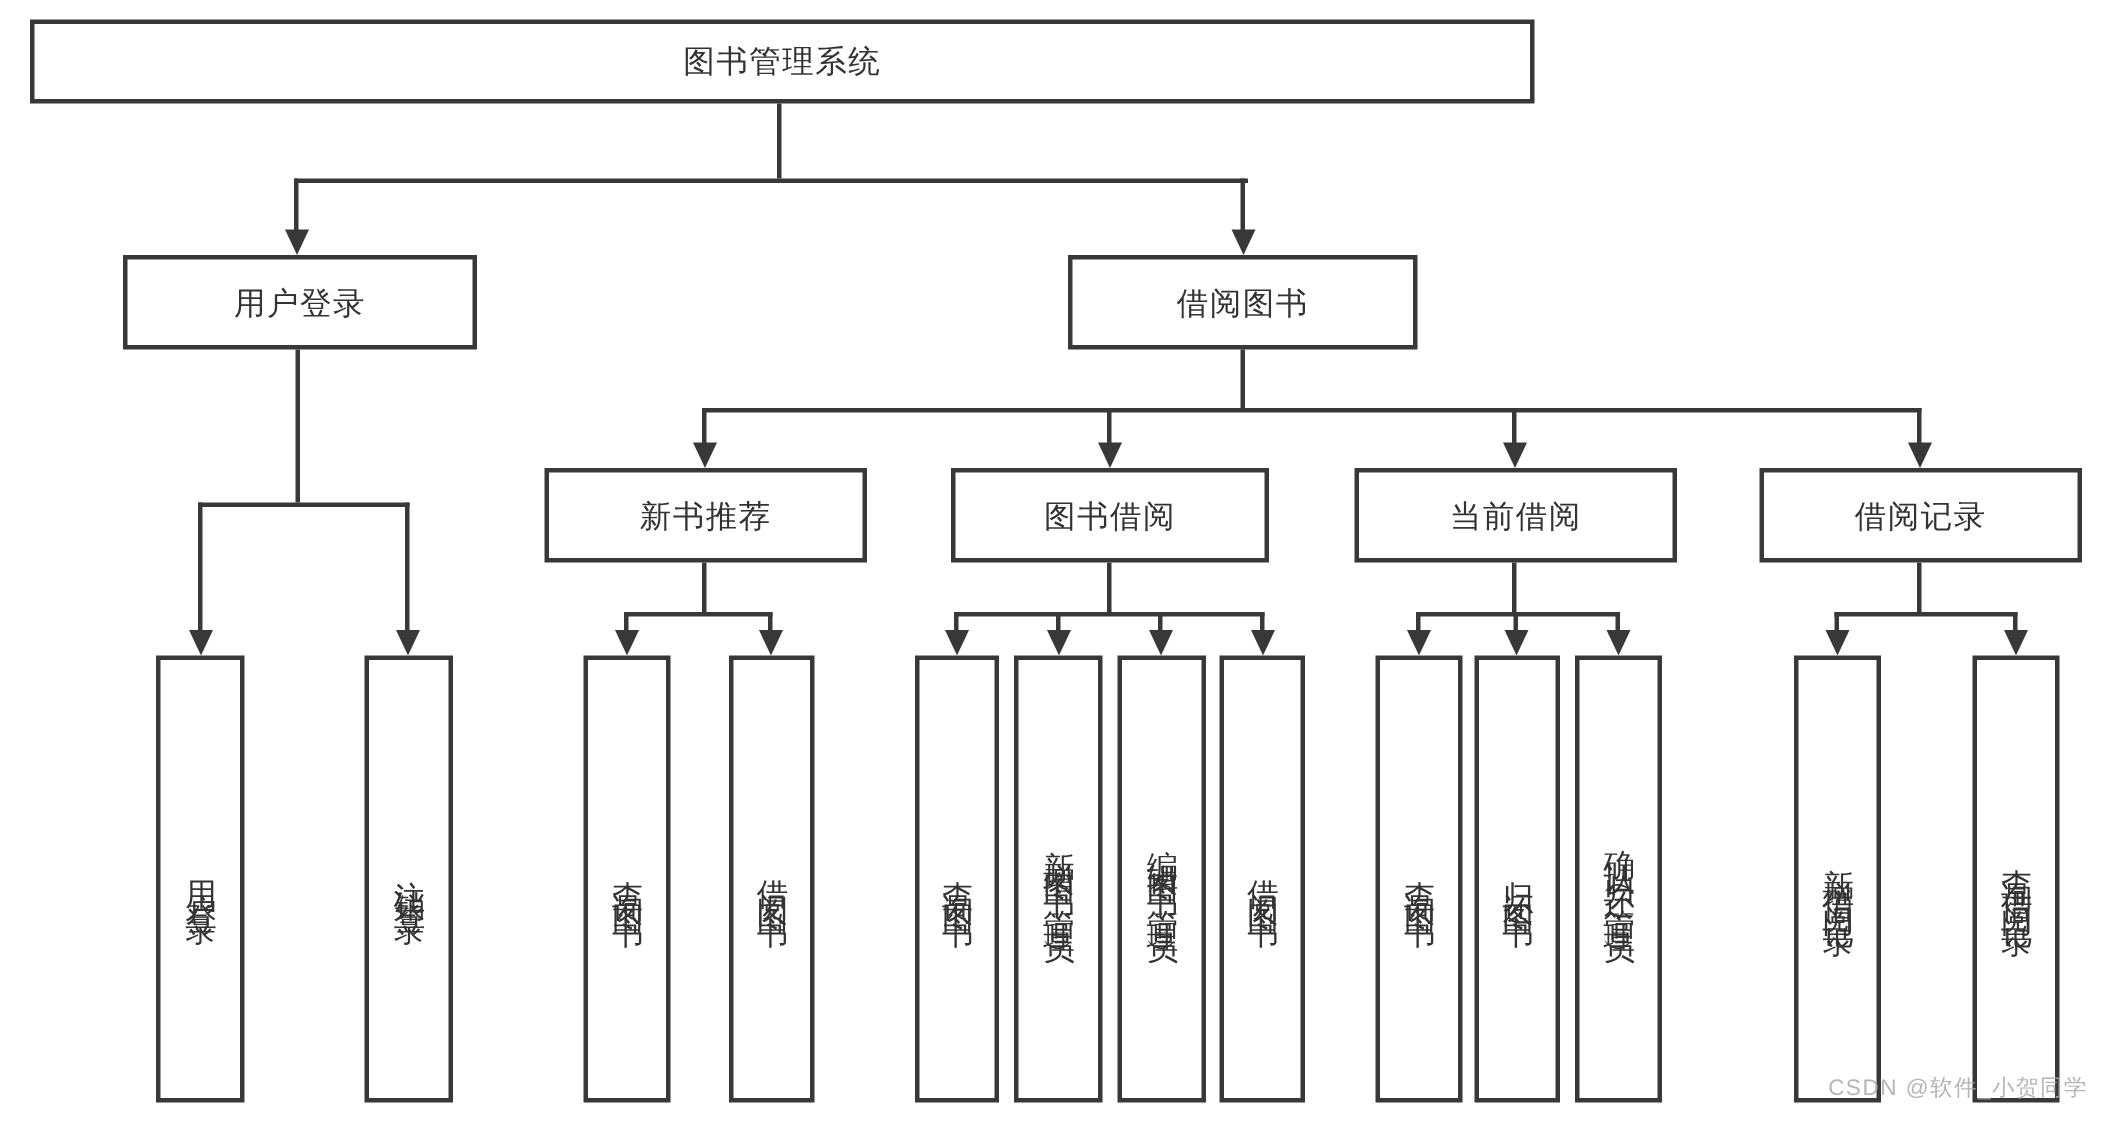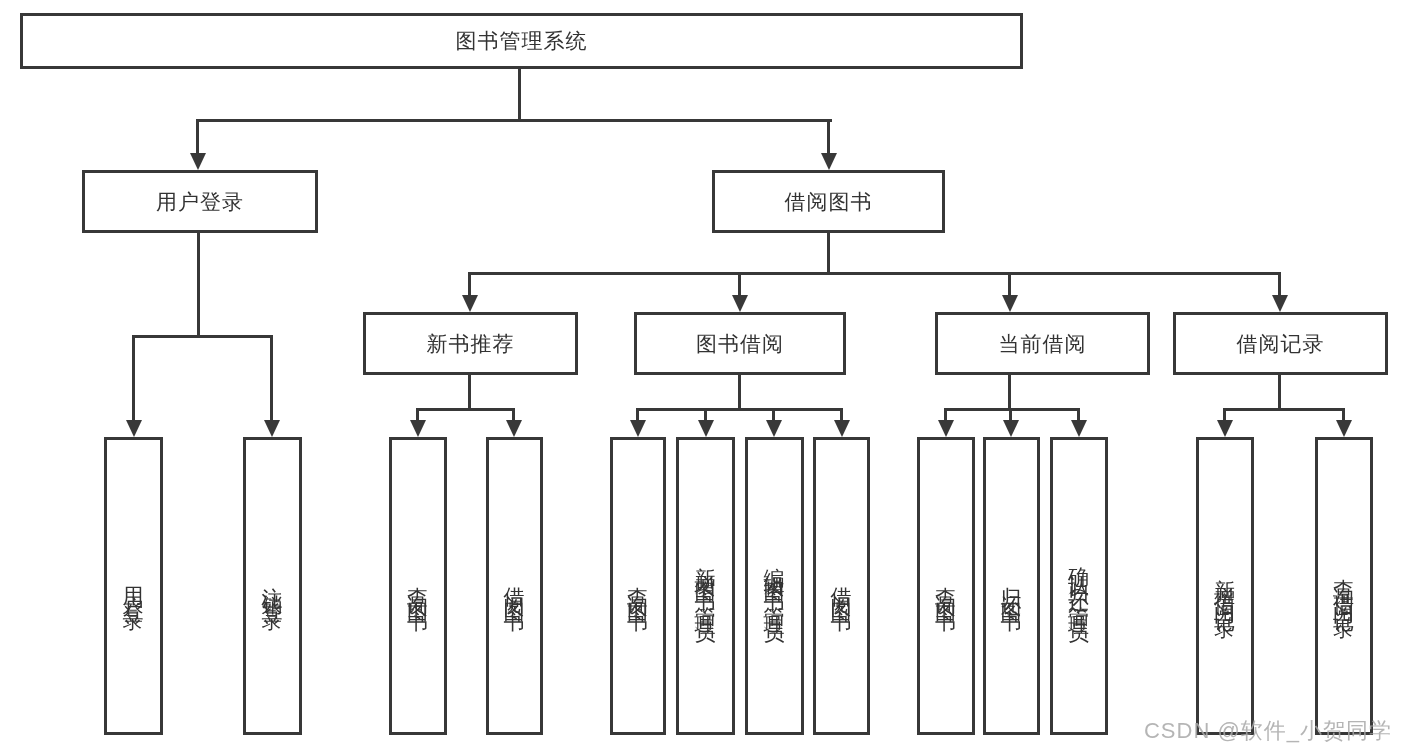--- a/index.html
+++ b/index.html
@@ -38,21 +38,21 @@
   .hline{position:absolute;height:3px;background:var(--line);}
   .arrow{
     position:absolute;width:0;height:0;
     border-left:8px solid transparent;
     border-right:8px solid transparent;
     border-top:17px solid var(--line);
   }
   #watermark{
     position:absolute;
     top:716px;right:13px;
-    font-size:22px;
+    font-size:15px;
     color:rgba(168,168,168,0.85);
     letter-spacing:1px;
     z-index:5;
     white-space:nowrap;
   }
 </style>
 </head>
 <body>
 
 <div id="canvas">
@@ -82,21 +82,21 @@
   <div class="arrow" style="left:462px;top:295px"></div>
   <div class="vline" style="left:738px;top:272px;height:25px"></div>
   <div class="arrow" style="left:732px;top:295px"></div>
   <div class="vline" style="left:1008px;top:272px;height:25px"></div>
   <div class="arrow" style="left:1002px;top:295px"></div>
   <div class="vline" style="left:1278px;top:272px;height:25px"></div>
   <div class="arrow" style="left:1272px;top:295px"></div>
 
   <div class="node" style="left:634px;top:312px;width:212px;height:63px">图书借阅</div>
   <div class="node" style="left:363px;top:312px;width:215px;height:63px">新书推荐</div>
-  <div class="node" style="left:935px;top:312px;width:215px;height:63px">当前借阅</div>
+  <div class="node" style="left:903px;top:312px;width:215px;height:63px">当前借阅</div>
   <div class="node" style="left:1173px;top:312px;width:215px;height:63px">借阅记录</div>
 
   <div class="vline" style="left:468px;top:375px;height:33px"></div>
   <div class="hline" style="left:416px;top:408px;width:99px"></div>
   <div class="vline" style="left:416px;top:408px;height:14px"></div>
   <div class="arrow" style="left:410px;top:420px"></div>
   <div class="vline" style="left:512px;top:408px;height:14px"></div>
   <div class="arrow" style="left:506px;top:420px"></div>
 
   <div class="vline" style="left:738px;top:375px;height:33px"></div>

